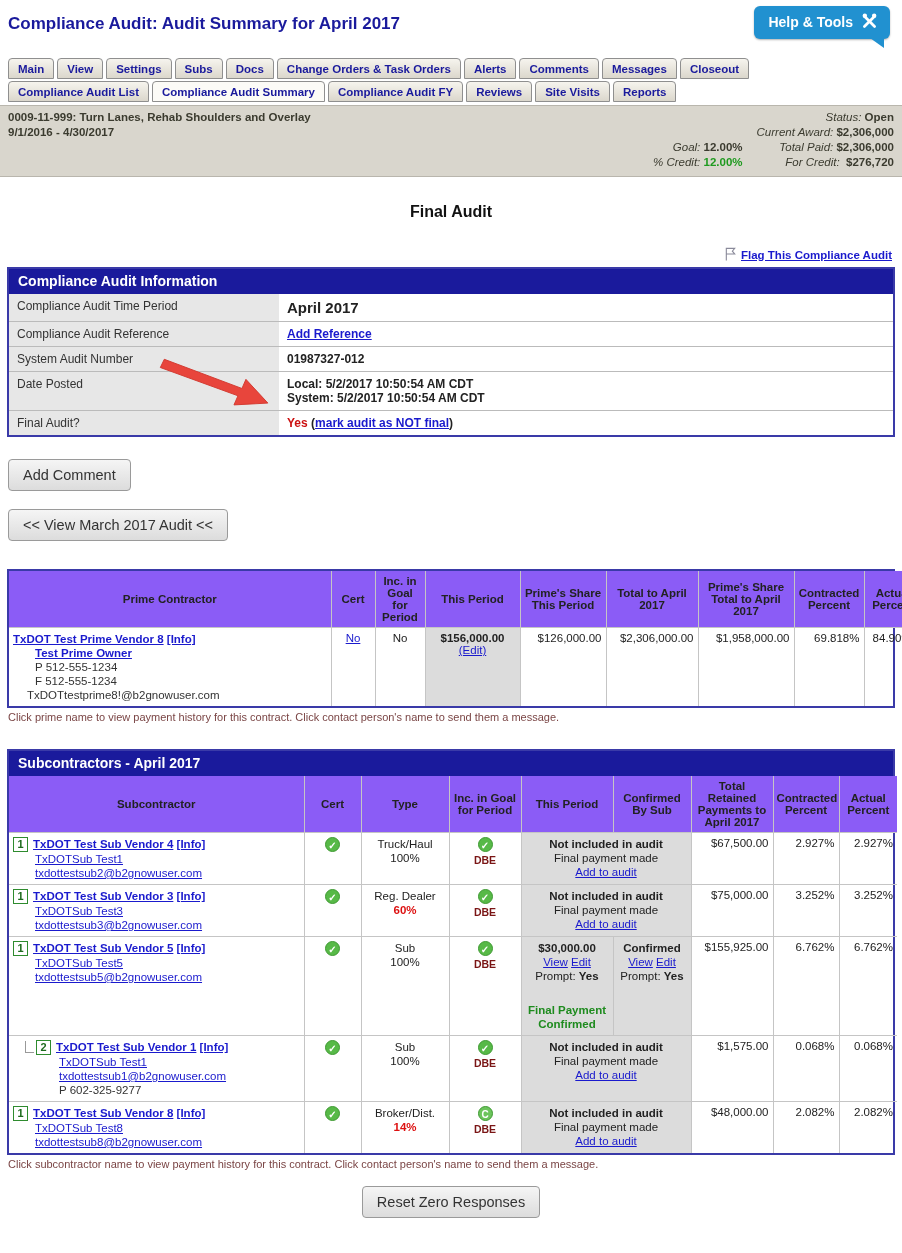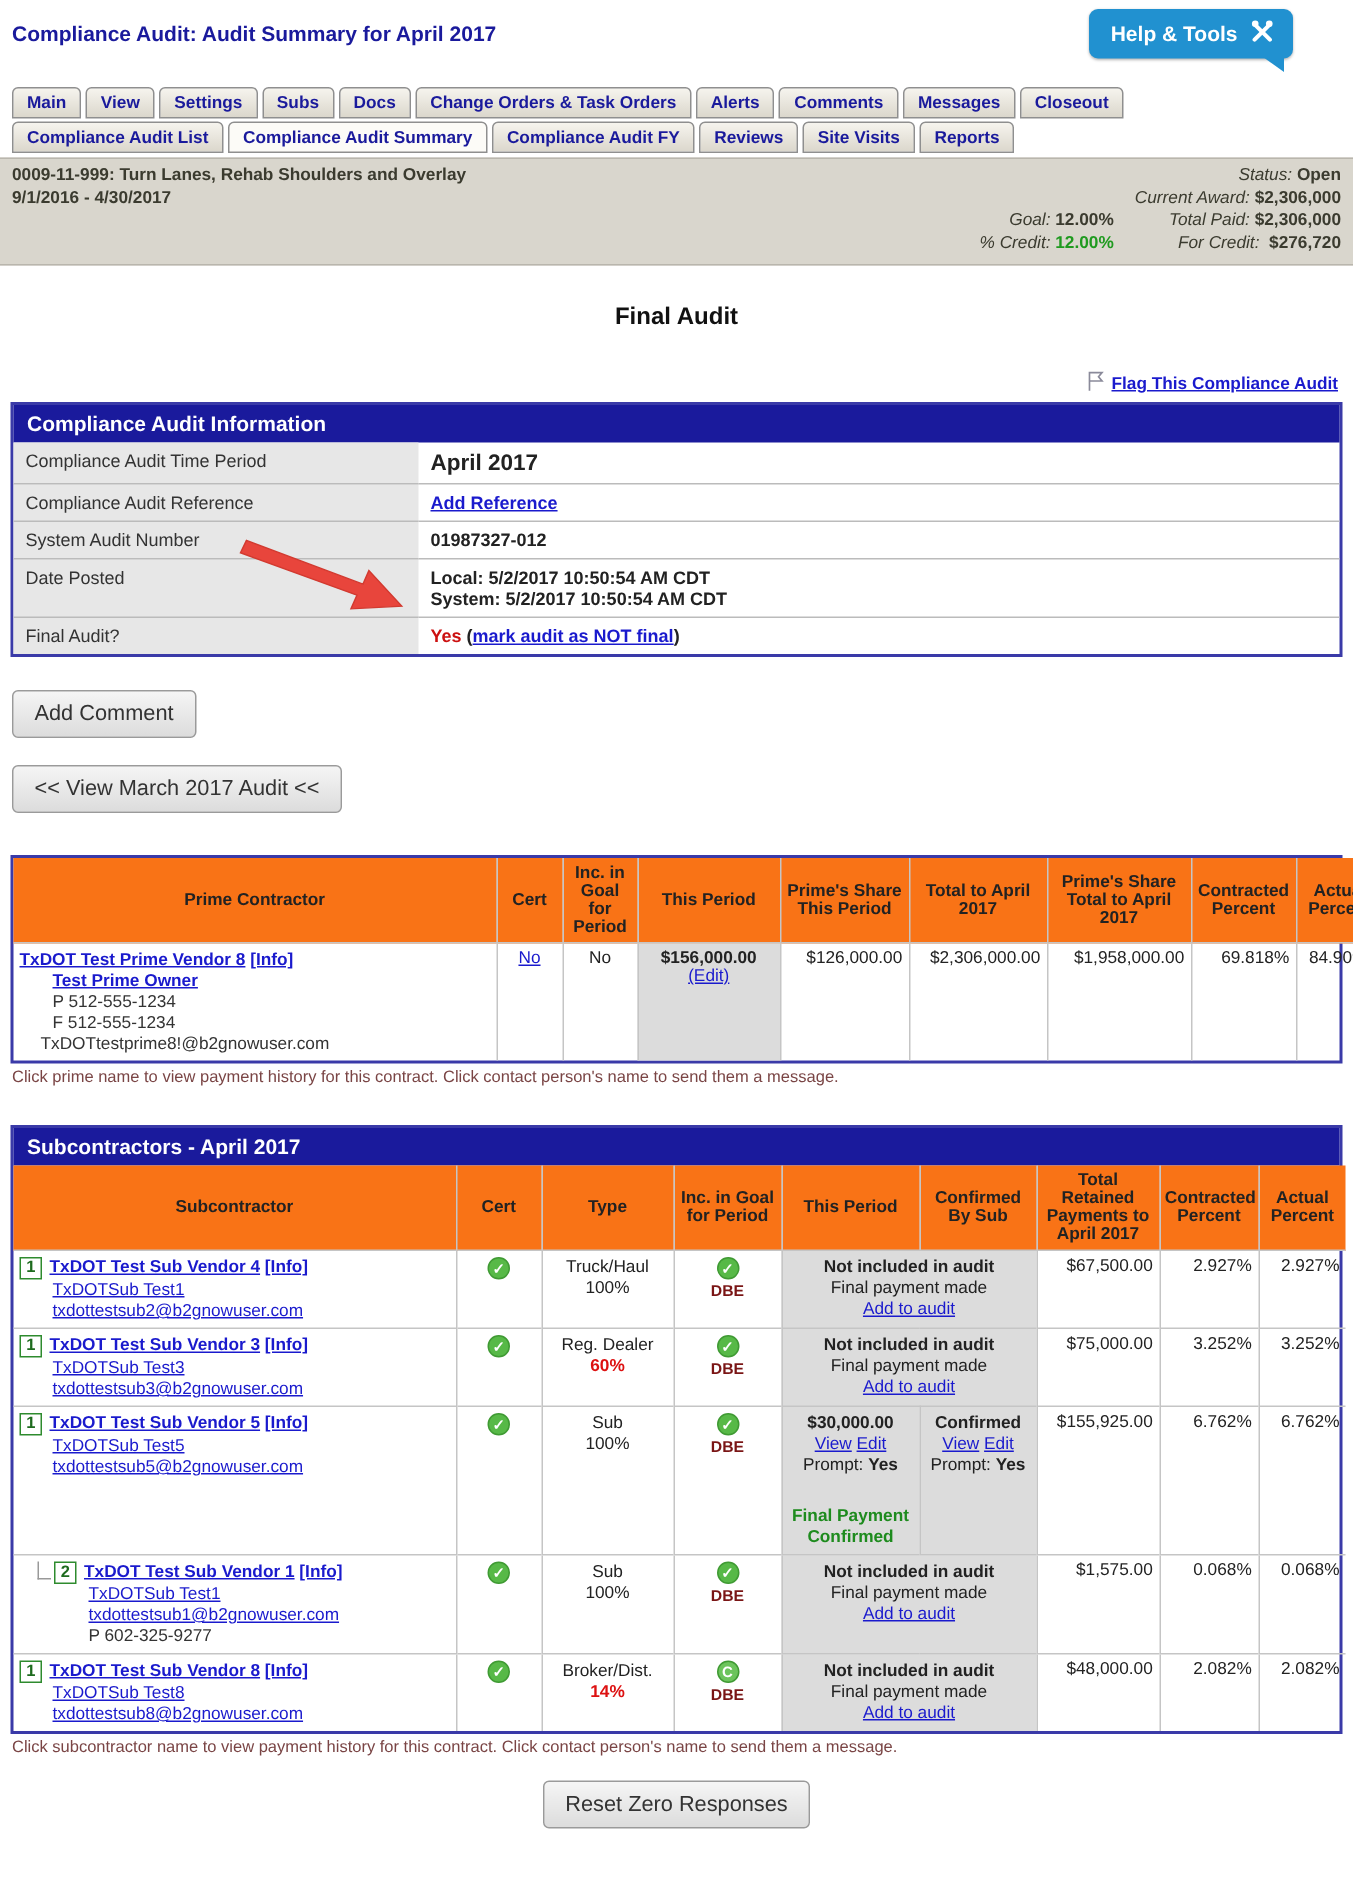--- a/index.html
+++ b/index.html
@@ -1,22 +1,22 @@
 <!DOCTYPE html>
 <html><head>
 <meta charset="utf-8">
 <style>
   * { box-sizing: border-box; margin: 0; padding: 0; }
   html,body { width: 902px; background:#fff; }
   body { font-family: "Liberation Sans", sans-serif; color:#222; position:relative; }
 
   
   .page-header { position:relative; padding:14px 8px 0 8px; height:52px; }
-  .page-title { color:#1a1a9c; font-size:14px; font-weight:bold; }
-  .help-btn { position:absolute; top:6px; right:40px; background:#2191d0; color:#fff;
+  .page-title { color:#1a1a9c; font-size:17px; font-weight:bold; }
+  .help-btn { position:absolute; top:6px; right:12px; background:#2191d0; color:#fff;
     font-weight:bold; font-size:14px; padding:6px 12px 7px 14px; border-radius:6px;
     display:flex; align-items:center; gap:8px; cursor:pointer;
     box-shadow:0 1px 2px rgba(0,0,0,.3); }
   .help-btn::after { content:""; position:absolute; right:6px; bottom:-9px; width:0; height:0;
     border-top:10px solid #2191d0; border-left:14px solid transparent; }
 
   
   .tabs { padding:0 8px; margin-top:6px; }
   .tab-row { display:flex; gap:3px; margin-bottom:2px; }
   .tab { background:linear-gradient(#f6f4ee,#dbd7cc); border:1px solid #8f8f8f;
@@ -64,21 +64,21 @@
   
   .gray-btn { display:inline-block; background:linear-gradient(#f5f5f5,#dcdcdc);
     border:1px solid #9a9a9a; border-radius:4px; padding:7px 14px; font-size:14.5px;
     color:#333; cursor:pointer; font-family:"Liberation Sans",sans-serif; }
   .btn-row1 { margin:22px 0 0 8px; }
   .btn-row2 { margin:18px 0 0 8px; }
   .btn-row3 { margin:16px 0 10px 0; text-align:center; }
 
   
   .data-table { width:100%; border-collapse:collapse; font-size:11.5px; table-layout:fixed; }
-  .data-table th { background:#f97316; border:1px solid #c5c5c5; border-top:none;
+  .data-table th { background:#8b5cf6; border:1px solid #c5c5c5; border-top:none;
     font-weight:bold; padding:4px 3px; text-align:center; vertical-align:middle; color:#222; }
   .data-table th:first-child, .data-table td:first-child { border-left:none; }
   .data-table th:last-child, .data-table td:last-child { border-right:none; }
   .data-table td { border:1px solid #c5c5c5; border-bottom:none; padding:4px 4px;
     vertical-align:top; }
   .num { text-align:right; white-space:nowrap; padding-right:5px; }
   .ctr { text-align:center; }
   .gray-cell { background:#dcdcdc; }
   .name-cell { padding-left:6px; line-height:14px; }
   .name-cell .contact-line { padding-left:22px; }

